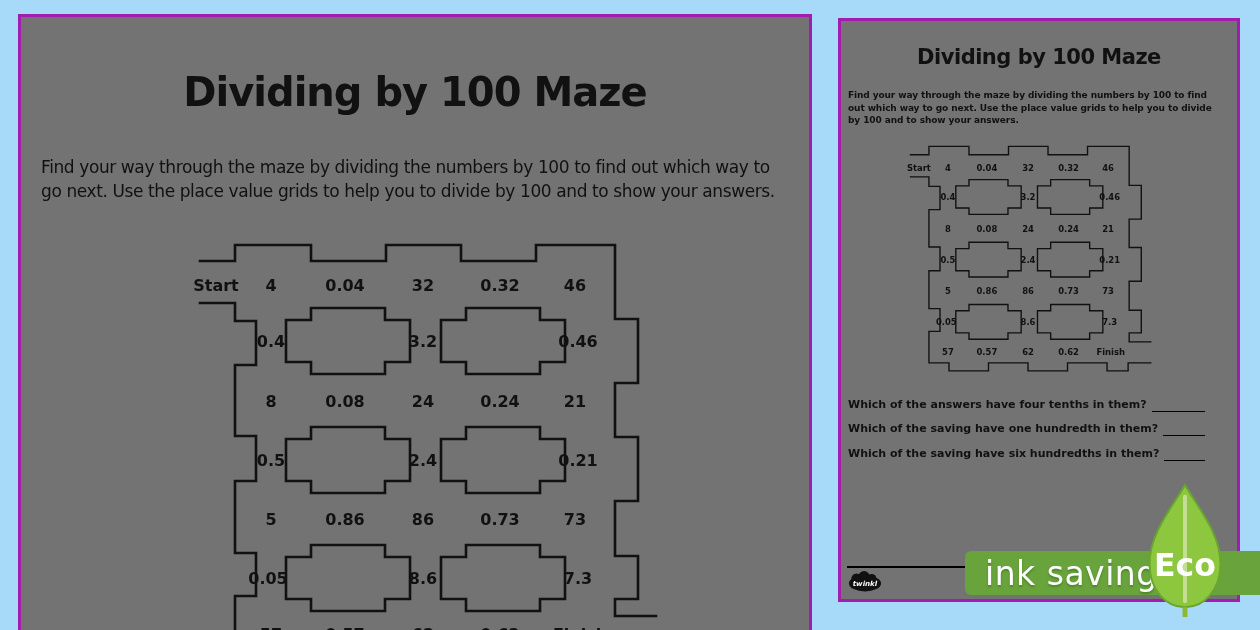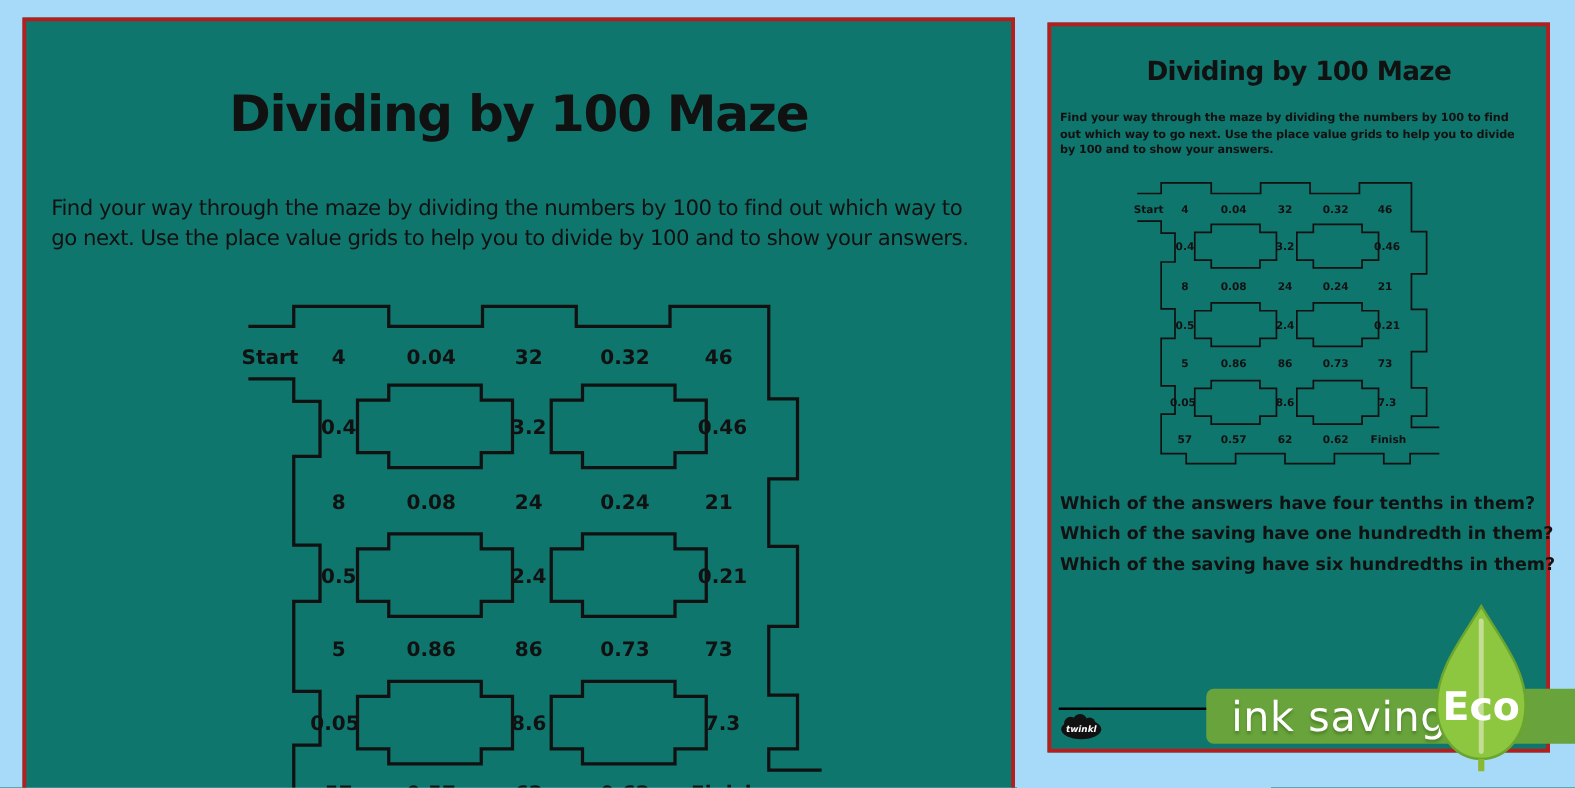--- a/index.html
+++ b/index.html
@@ -3,22 +3,22 @@
 <meta charset="utf-8">
 <style>
   html,body{margin:0;padding:0;}
   body{
     width:1260px;height:630px;position:relative;overflow:hidden;
     background:#a7daf8;
     font-family:"DejaVu Sans","Liberation Sans",sans-serif;
     color:#111;
   }
   .page{
-    position:absolute;background:#0f766e;
-    border:3px solid #b91c1c;box-sizing:border-box;
+    position:absolute;background:#737373;
+    border:3px solid #a21caf;box-sizing:border-box;
   }
   .page-left{left:18px;top:14px;width:794px;height:1150px;}
   .page-right{left:838px;top:18px;width:402px;height:584px;}
 
   .title-large{
     position:absolute;top:52px;left:0;width:100%;margin:0;
     text-align:center;font-size:40px;font-weight:bold;letter-spacing:-1px;
   }
   .instructions-large{
     position:absolute;top:138px;left:20px;width:742px;margin:0;
@@ -31,21 +31,21 @@
     text-align:center;font-size:21px;font-weight:bold;letter-spacing:-0.5px;
   }
   .instructions-small{
     position:absolute;top:68px;left:7px;right:12px;margin:0;
     font-size:9px;line-height:1.4;letter-spacing:-0.1px;font-weight:600;
   }
   .maze-small{position:absolute;left:63px;top:118px;width:248px;height:235px;}
 
   .questions{position:absolute;left:7px;right:32px;top:366px;}
   .q-row{display:flex;align-items:flex-end;height:24.5px;box-sizing:border-box;}
-  .q-text{font-size:14px;font-weight:bold;white-space:nowrap;padding-bottom:1px;}
+  .q-text{font-size:11px;font-weight:bold;white-space:nowrap;padding-bottom:1px;}
   .answer-line{flex:1;border-bottom:1.4px solid #000;margin-left:5px;height:11px;}
 
   .footer-line{position:absolute;left:6px;top:545px;width:122px;border-top:2px solid #000;}
   .twinkl-logo{position:absolute;left:7px;top:549px;width:34px;height:23px;}
 
   .eco-banner{
     position:absolute;left:965px;top:551px;width:295px;height:44px;
     background:#68a33c;border-radius:6px 0 0 6px;
     display:flex;align-items:center;
   }

